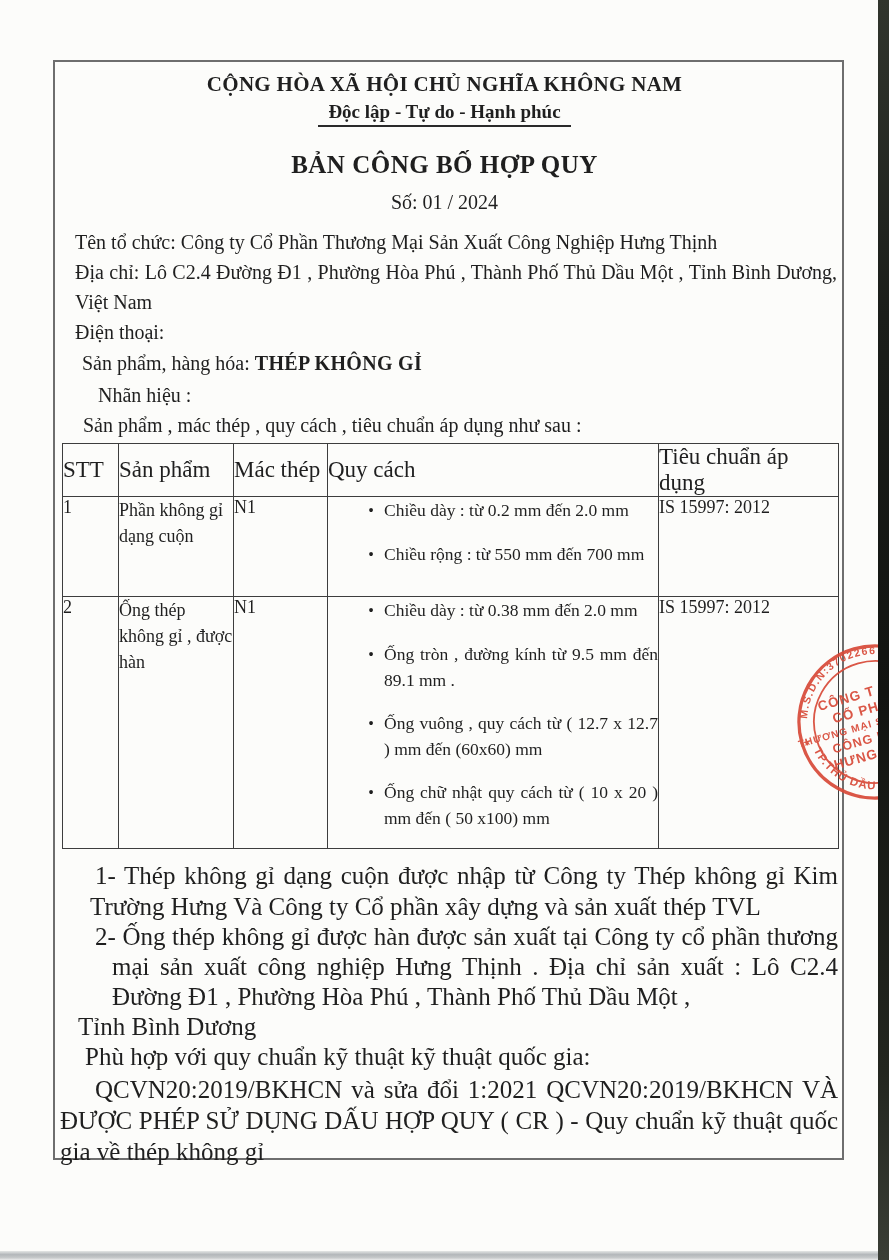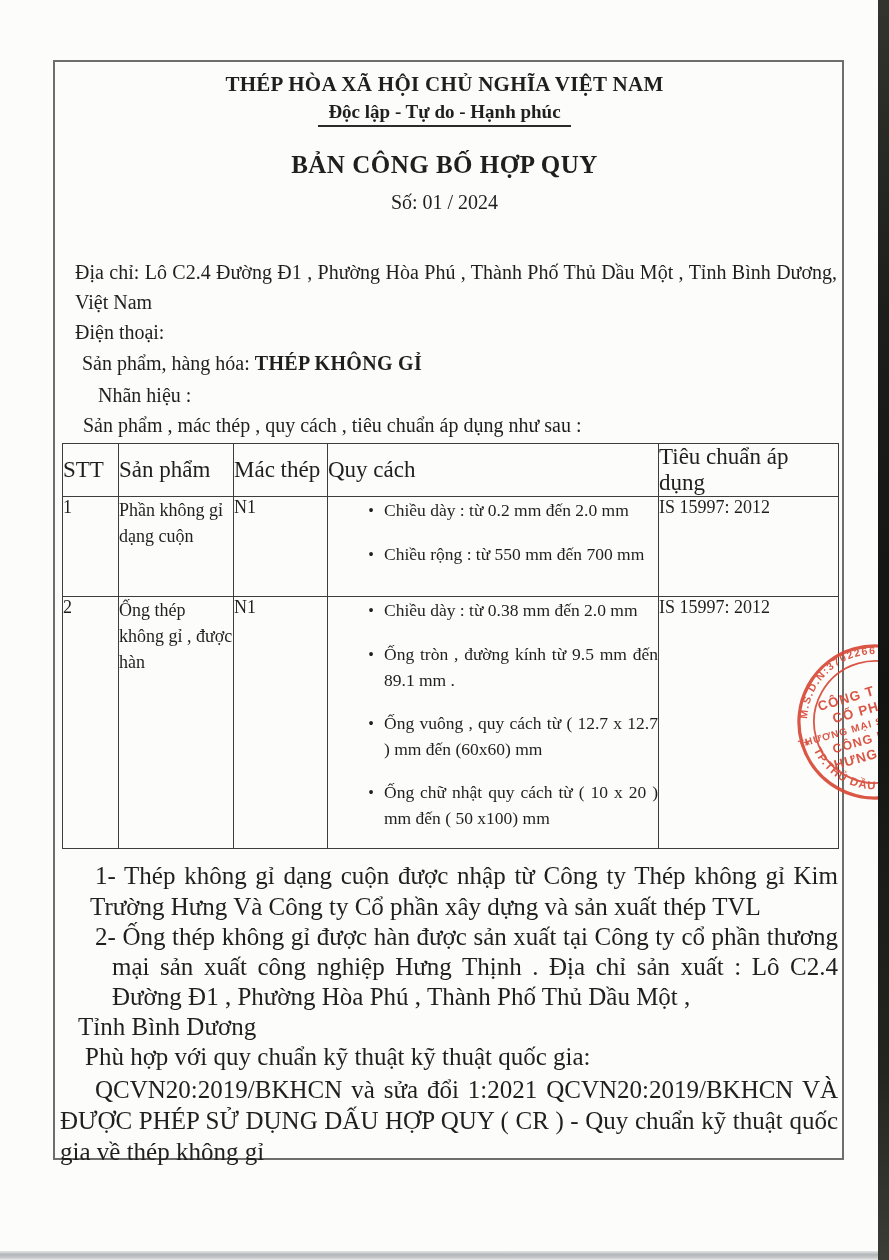--- a/index.html
+++ b/index.html
@@ -81,28 +81,29 @@
     background:linear-gradient(180deg,#e4e6e5 0%,#b3b7ba 40%,#c6c9ca 75%,#ebecec 100%);
   }
 </style>
 </head>
 <body>
 
 <div class="page">
 
   <div class="frame"></div>
 
-  <div class="abs hdr1 center">THÉP HÒA XÃ HỘI CHỦ NGHĨA VIỆT NAM</div>
+  <div class="abs hdr1 center">CỘNG HÒA XÃ HỘI CHỦ NGHĨA KHÔNG NAM</div>
   <div class="abs hdr2 center">
     <span class="u">Độc lập - Tự do - Hạnh phúc</span>
   </div>
 
   <div class="abs title center">BẢN CÔNG BỐ HỢP QUY</div>
   <div class="abs docnum center">Số: 01 / 2024</div>
 
+  <div class="abs body-text p-org">Tên tổ chức: Công ty Cổ Phần Thương Mại Sản Xuất Công Nghiệp Hưng Thịnh</div>
   <div class="abs body-text p-addr">Địa chỉ: Lô C2.4 Đường Đ1 , Phường Hòa Phú , Thành Phố Thủ Dầu Một , Tỉnh Bình Dương, Việt Nam</div>
   <div class="abs body-text p-phone">Điện thoại:</div>
   <div class="abs body-text p-prod">
     <span>Sản phẩm, hàng hóa: </span><b>THÉP KHÔNG GỈ</b>
   </div>
   <div class="abs body-text p-brand">Nhãn hiệu :</div>
   <div class="abs body-text p-intro">Sản phẩm , mác thép , quy cách , tiêu chuẩn áp dụng như sau :</div>
 
   <table class="doc">
     <colgroup>

